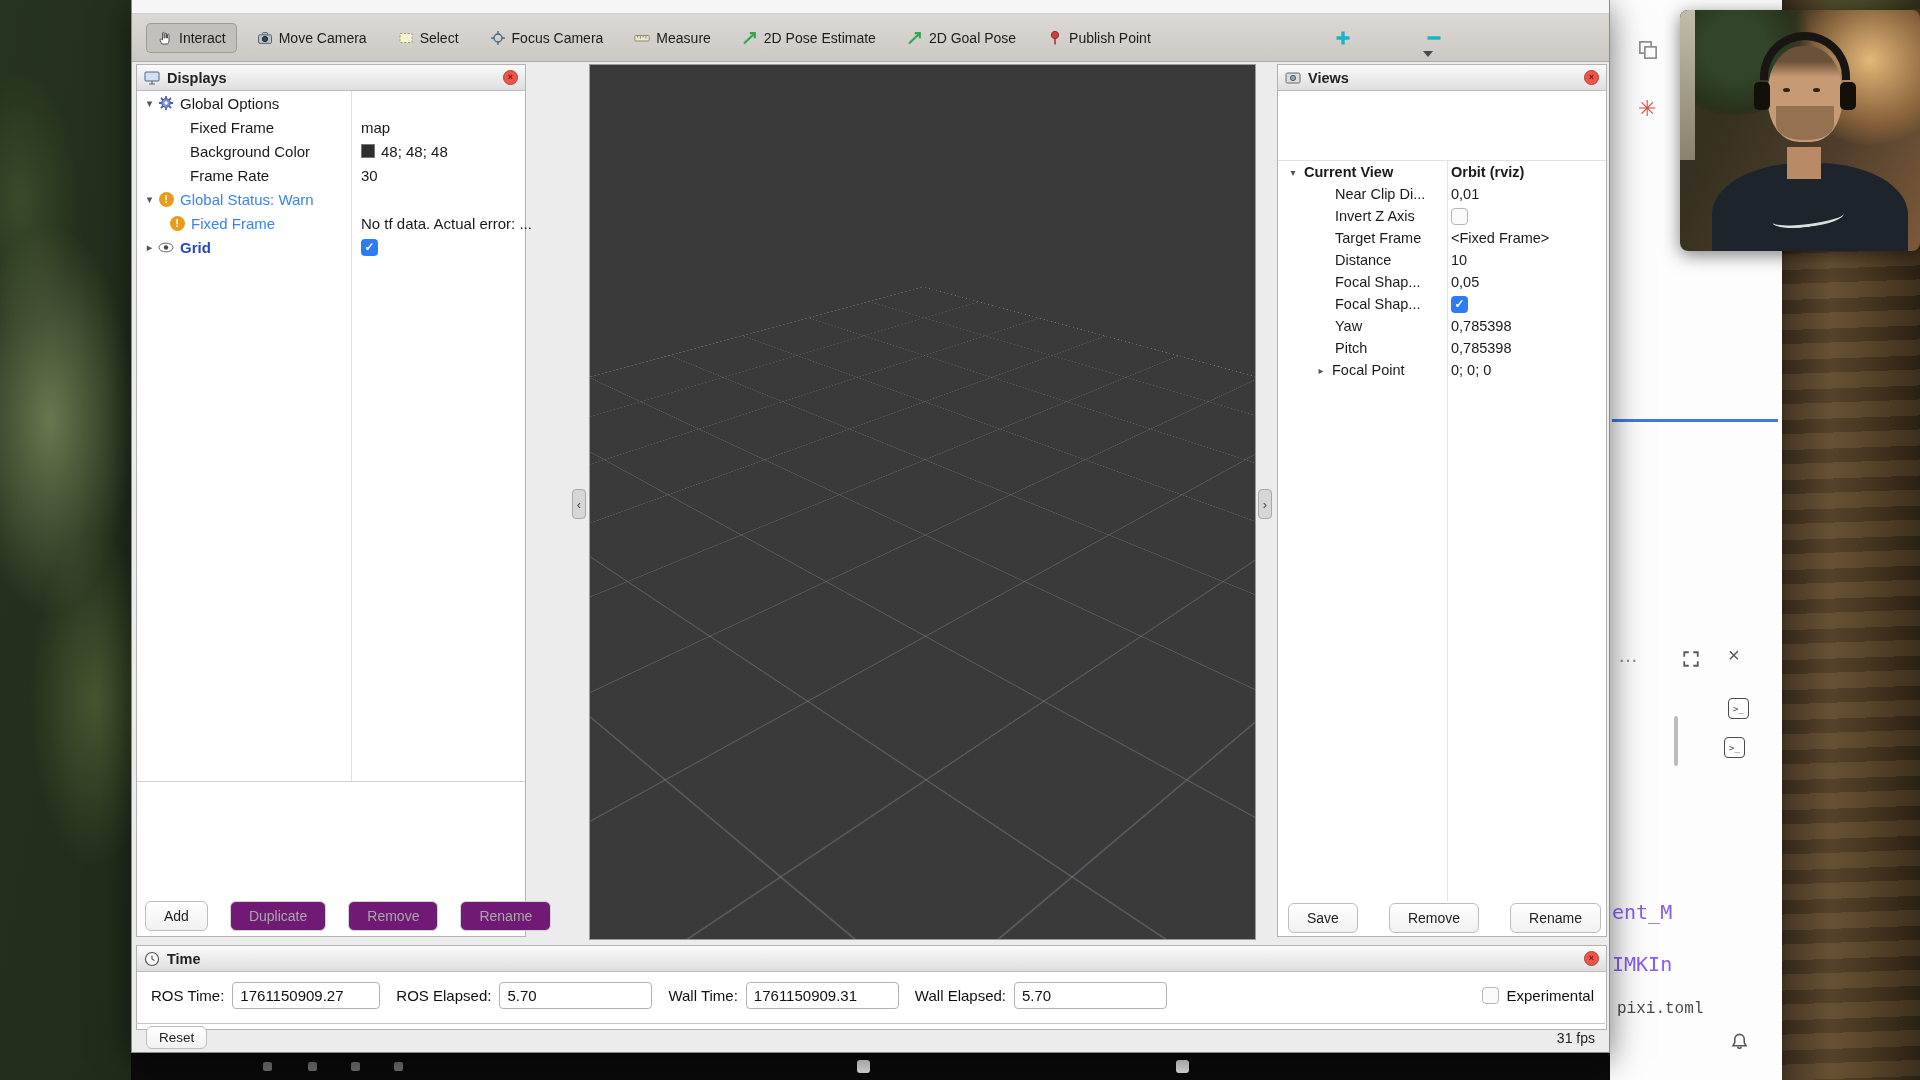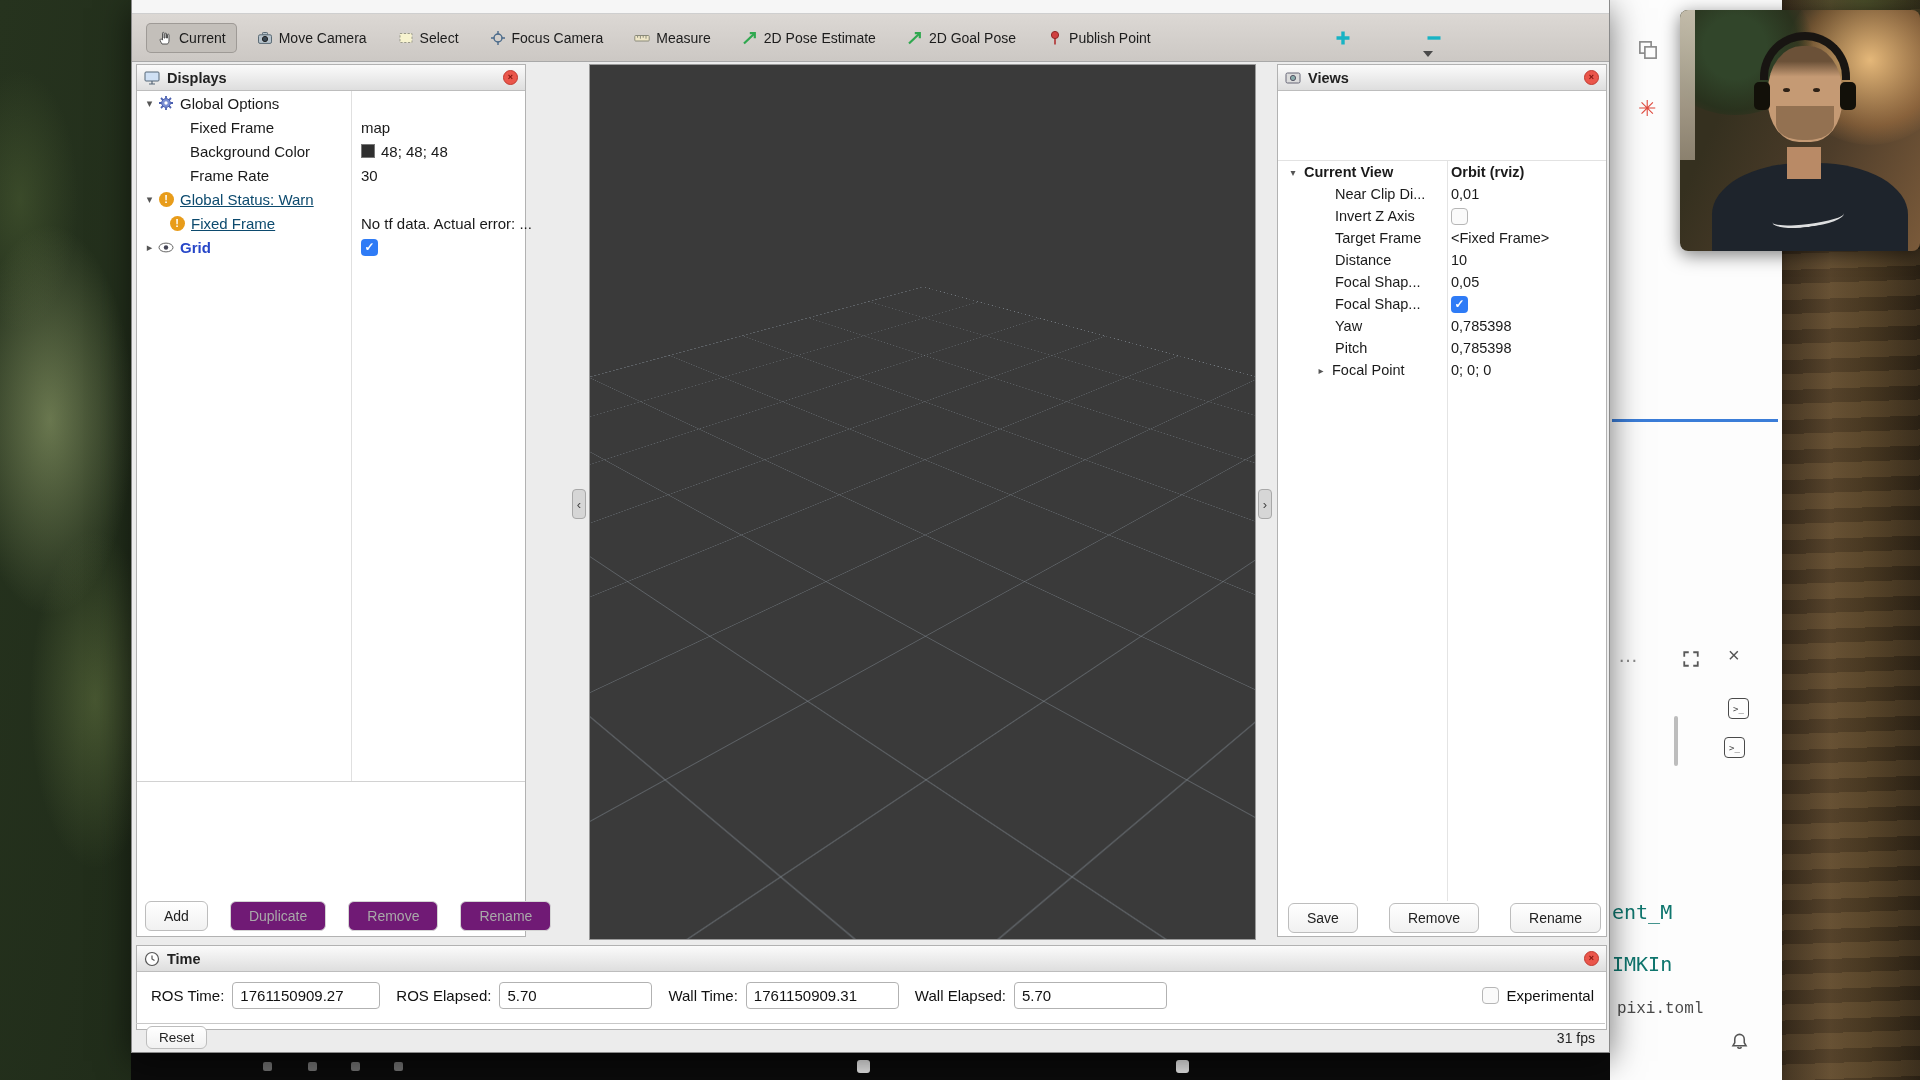--- a/index.html
+++ b/index.html
@@ -22,21 +22,21 @@
 
   
   #bg-window { position:absolute; left:1610px; top:0; width:172px; height:1080px; background:#fdfdfd;
     box-shadow:-3px 0 10px rgba(0,0,0,.3); }
   #bg-window .abs { position:absolute; }
   .blue-caret { left:2px; top:419px; width:166px; height:3px; background:#3b7dd8; }
   .gray-glyph { color:#8a8a8a; }
   .term-icon { width:21px; height:21px; border:1.6px solid #4a4a4a; border-radius:4px;
     font-family:"DejaVu Sans Mono",monospace; font-size:9px; color:#4a4a4a; display:flex; align-items:center; justify-content:center; }
   .mini-scrollbar { width:4px; height:50px; background:#bdbdbd; border-radius:2px; }
-  .code-text { font-family:"DejaVu Sans Mono",monospace; font-size:20px; color:#0f766e; white-space:nowrap; }
+  .code-text { font-family:"DejaVu Sans Mono",monospace; font-size:20px; color:#8b5cf6; white-space:nowrap; }
   .filename-text { font-size:16px; color:#4a4a4a; }
 
   
   #dock { position:absolute; left:131px; top:1053px; width:1479px; height:27px; background:#0b0b0b; }
   #dock .dicon { position:absolute; top:9px; width:9px; height:9px; border-radius:2px; background:#8c8c8c; opacity:.8; }
   #dock .dsq { position:absolute; top:7px; width:13px; height:13px; border-radius:3px; background:#e6e6e6; }
 
   
   #rviz { position:absolute; left:131px; top:0; width:1479px; height:1053px; background:#ececec;
     border:1px solid #8a8a8a; border-top:none; box-shadow:0 8px 32px rgba(0,0,0,.55); }
@@ -70,21 +70,21 @@
 
   
   .dtree { position:absolute; top:26px; left:0; right:0; height:690px; }
   .dtree::after { content:''; position:absolute; left:214px; top:0; bottom:0; border-left:1px solid #e0e0e0; }
   .drow { height:24px; display:flex; align-items:center; position:relative; font-size:15px; color:#1a1a1a; }
   .drow .exp { width:15px; margin-left:5px; text-align:center; color:#555; font-size:11px; }
   .drow .ricon { width:18px; margin-right:5px; display:flex; justify-content:center; }
   .drow.child { padding-left:53px; }
   .drow.child-warn { padding-left:31px; }
   .drow .val { position:absolute; left:224px; display:flex; align-items:center; gap:6px; white-space:nowrap; z-index:2; }
-  .warn-text { color:#0c4a6e;text-decoration:underline; }
+  .warn-text { color:#3b82f6; }
   .link-blue { color:#2646c8; font-weight:600; }
   .warn-badge { width:15px; height:15px; border-radius:50%; background:#e89c1a; color:#fff; font-size:11px; font-weight:bold;
     text-align:center; line-height:15px; }
   .swatch { width:14px; height:14px; background:#2f2f2f; border:1px solid #777; }
   .cbx { width:17px; height:17px; border-radius:4px; background:#2e7bf6; color:#fff; font-size:12px; line-height:17px; text-align:center; font-weight:700; }
   .cbx.off { background:#fafafa; border:1px solid #b6b6b6; color:transparent; }
   .dsep { position:absolute; left:0; right:0; top:716px; border-top:1px solid #d2d2d2; }
   .dbtns { position:absolute; left:0; top:836px; display:flex; gap:22px; padding-left:8px; }
   .btn { background:linear-gradient(#ffffff,#f1f1f1); border:1px solid #bdbdbd; border-radius:6px;
     font-size:14px; color:#222; padding:6px 18px; cursor:default; white-space:nowrap; }
@@ -192,21 +192,21 @@
 </div>
 
 <div id="rviz">
   <div class="titlebar-sliver"></div>
 
   <div class="toolbar">
     <div class="tool active">
       <svg width="16" height="16" viewBox="0 0 16 16">
           <path d="M5 14 C3.2 11.2 2.6 9.6 3.5 9.1 C4.3 8.7 5 9.5 5.5 10.1 L5.5 3.2 C5.5 2 7 2 7 3.2 L7 8 L8 8 L8 4 C8 2.8 9.5 2.8 9.5 4 L9.5 8 L10.5 8 L10.5 5 C10.5 3.8 12 3.8 12 5 L12 10 C12 12.2 11.2 14 10.2 14 Z" fill="#fff" stroke="#444" stroke-width="0.9"></path>
         </svg>
-      <span>Current</span>
+      <span>Interact</span>
     </div>
     <div class="tool">
       <svg width="16" height="16" viewBox="0 0 16 16">
           <rect x="5.5" y="2.5" width="5" height="2.6" rx="0.8" fill="#b7c3cc" stroke="#5a6a74"></rect>
           <rect x="1.5" y="4.8" width="13" height="8.6" rx="1.5" fill="#b7c3cc" stroke="#5a6a74"></rect>
           <circle cx="8" cy="9" r="2.6" fill="#394753" stroke="#222"></circle>
         </svg>
       <span>Move Camera</span>
     </div>
     <div class="tool">

